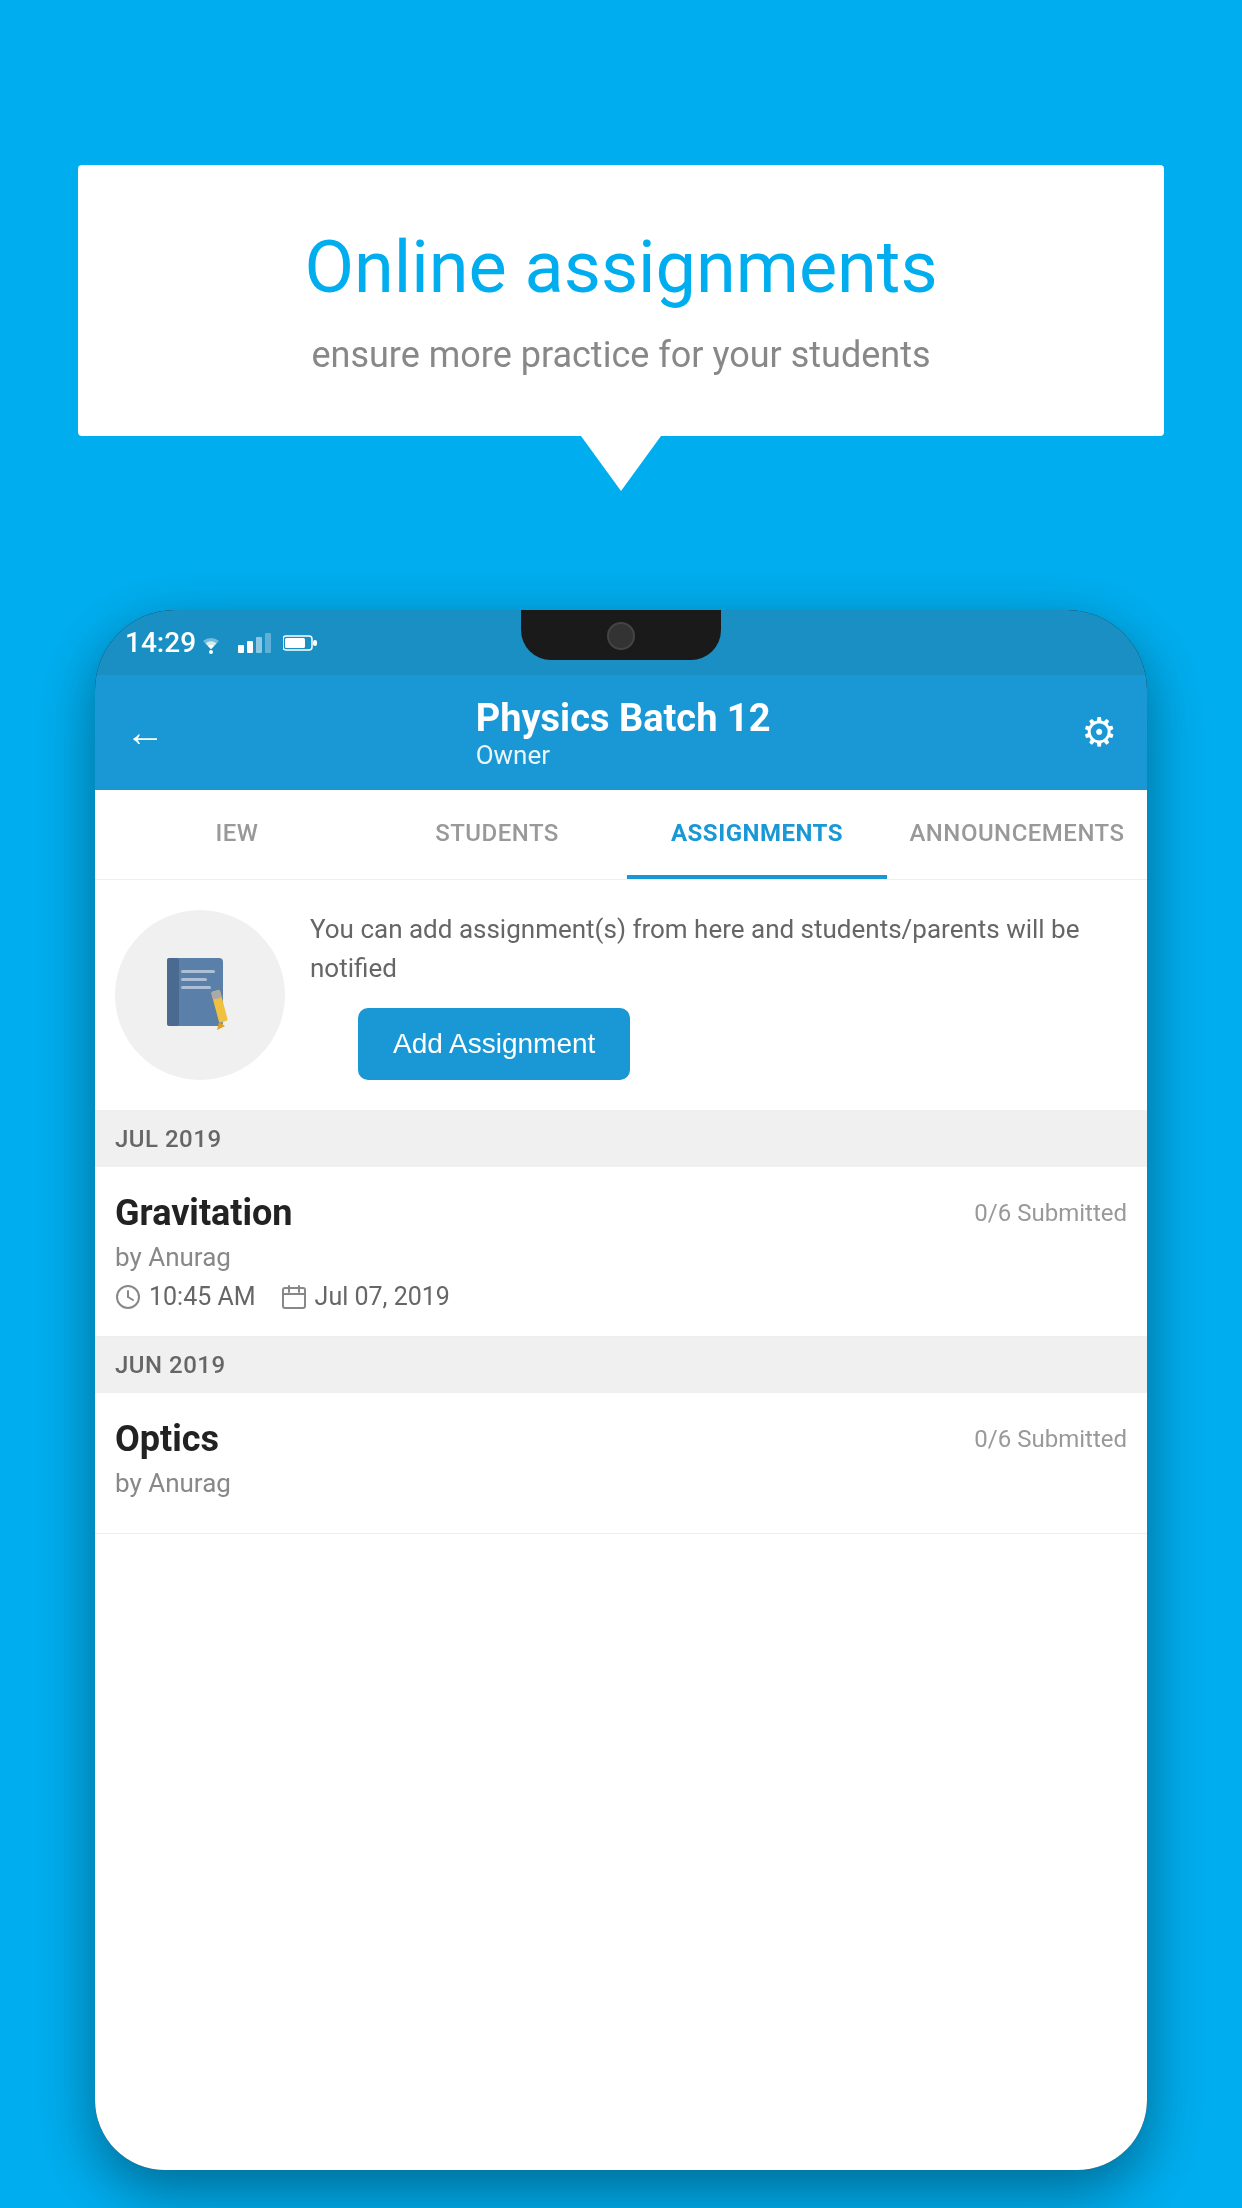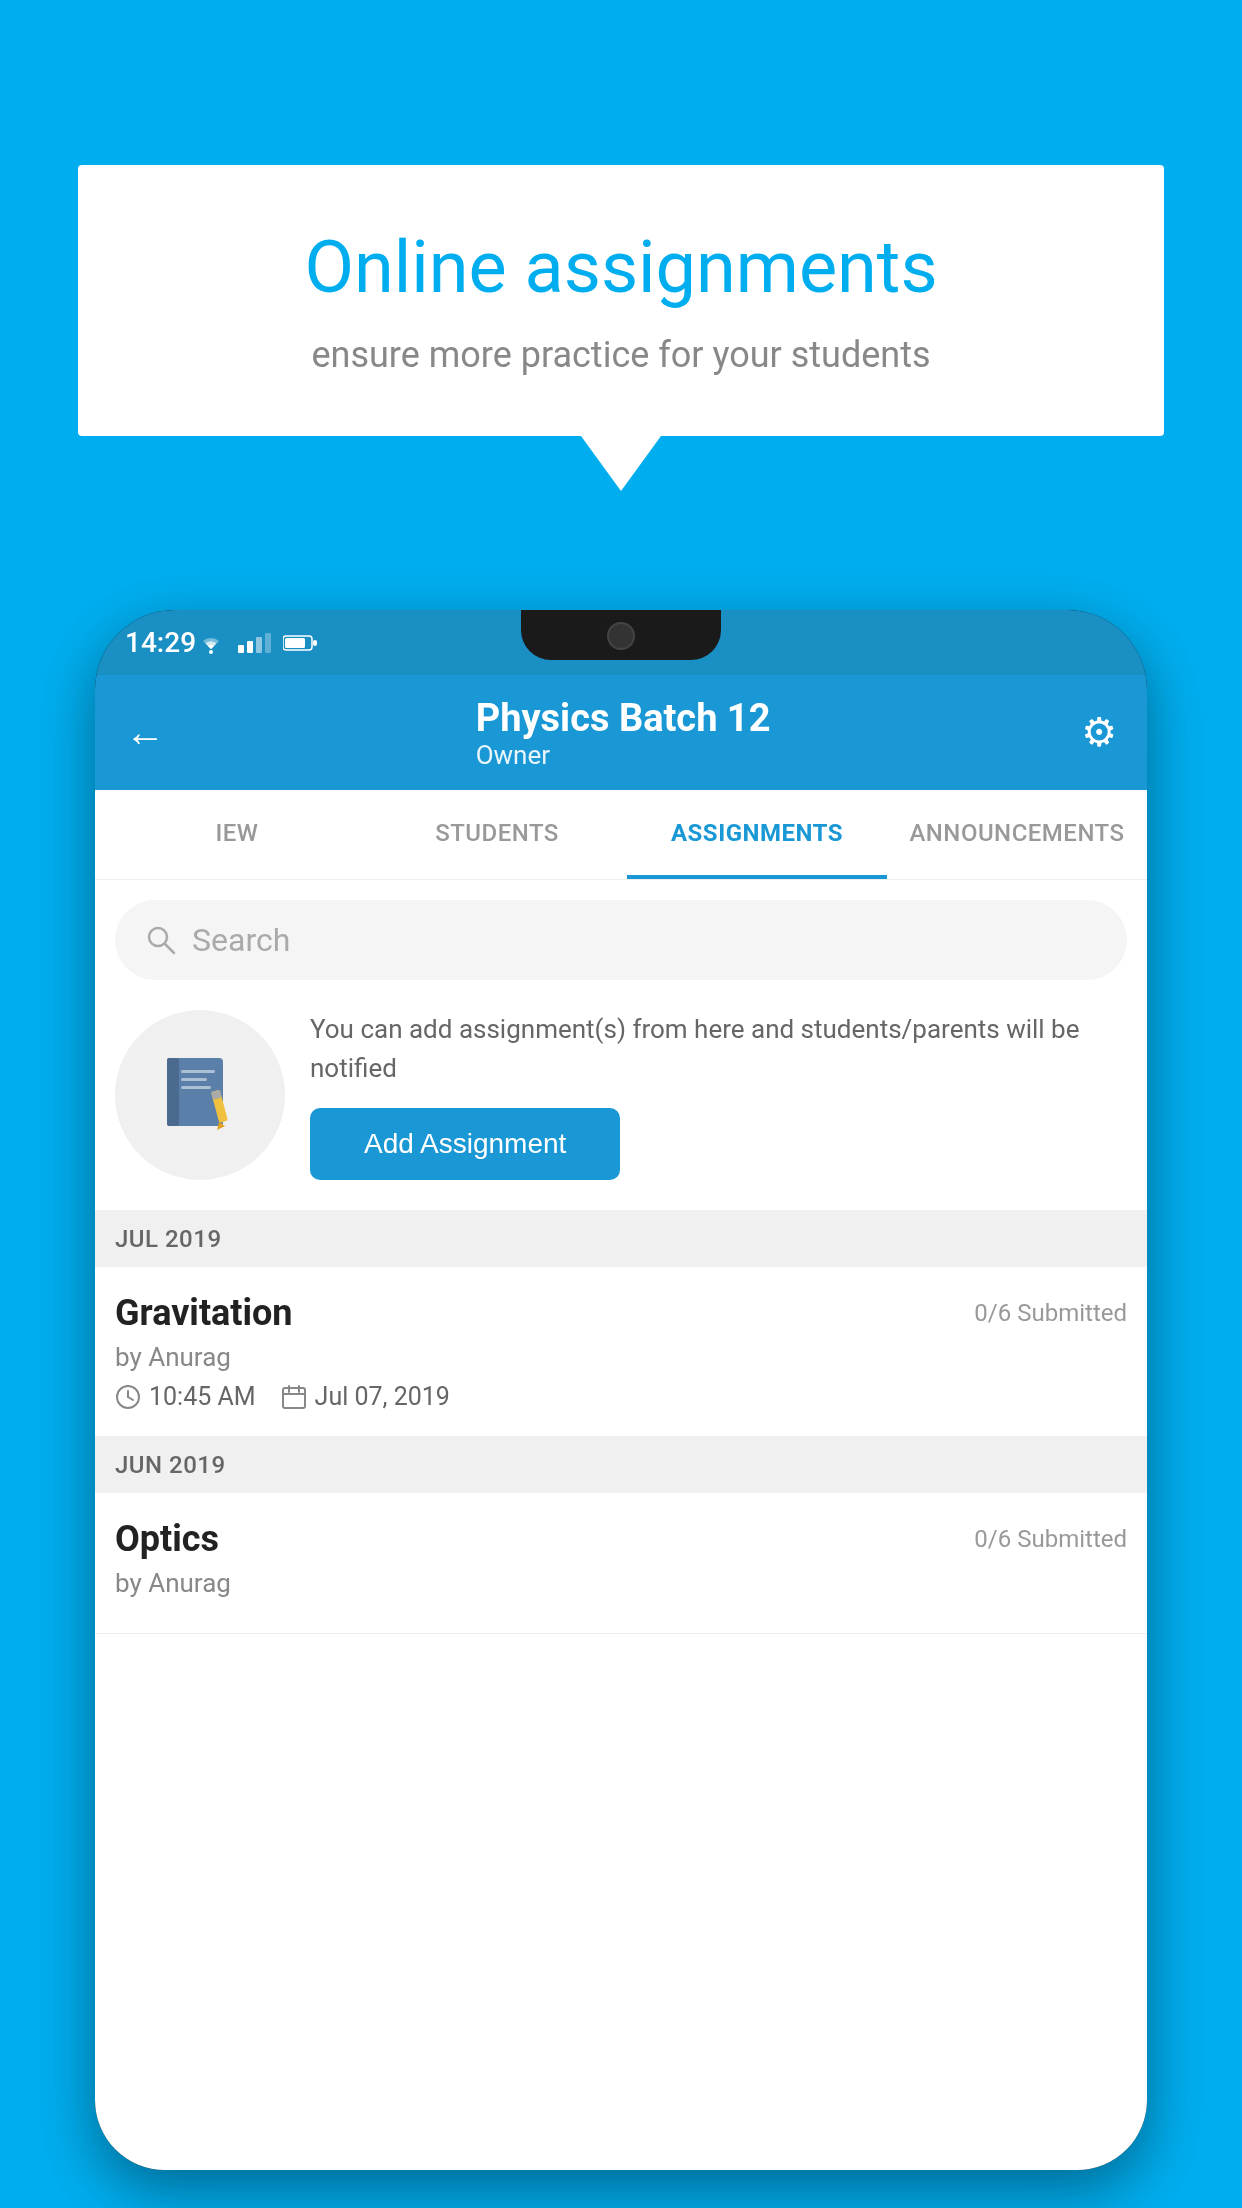--- a/index.html
+++ b/index.html
@@ -271,24 +271,25 @@
       font-size: 26px;
       line-height: 1.5;
       margin-bottom: 20px;
     }
 
     .add-assignment-btn {
       background: #1a98d5;
       color: white;
       border: none;
       border-radius: 10px;
-      padding: 20px 54px;
+      padding: 20px 35px;
       font-size: 28px;
       font-weight: 500;
       cursor: pointer;
+      margin-left: 48px;
     }
 
     
     .section-header {
       background: #f0f0f0;
       padding: 14px 20px;
       color: #666;
       font-size: 24px;
       font-weight: 500;
       letter-spacing: 0.5px;
@@ -436,27 +437,20 @@
       <div class="tab-item active">
         <span>ASSIGNMENTS</span>
       </div>
       <div class="tab-item">
         <span>ANNOUNCEMENTS</span>
       </div>
     </div>
 
     <div class="phone-screen">
 
-      <div class="search-bar">
-        <svg width="32" height="32" viewBox="0 0 32 32" fill="none">
-          <circle cx="13" cy="13" r="9" stroke="#aaa" stroke-width="2.5"></circle>
-          <line x1="20" y1="20" x2="29" y2="29" stroke="#aaa" stroke-width="2.5" stroke-linecap="round"></line>
-        </svg>
-        <span class="search-text">Search</span>
-      </div>
 
       <div class="promo-block">
         <div class="promo-icon-circle">
 
           <svg width="90" height="90" viewBox="0 0 90 90" fill="none">
             <rect x="12" y="8" width="56" height="68" rx="4" fill="#5a7fa8"></rect>
             <rect x="12" y="8" width="12" height="68" rx="2" fill="#4a6a90"></rect>
             <rect x="26" y="20" width="34" height="3" rx="1.5" fill="white" opacity="0.5"></rect>
             <rect x="26" y="28" width="26" height="3" rx="1.5" fill="white" opacity="0.5"></rect>
             <rect x="26" y="36" width="30" height="3" rx="1.5" fill="white" opacity="0.5"></rect>

